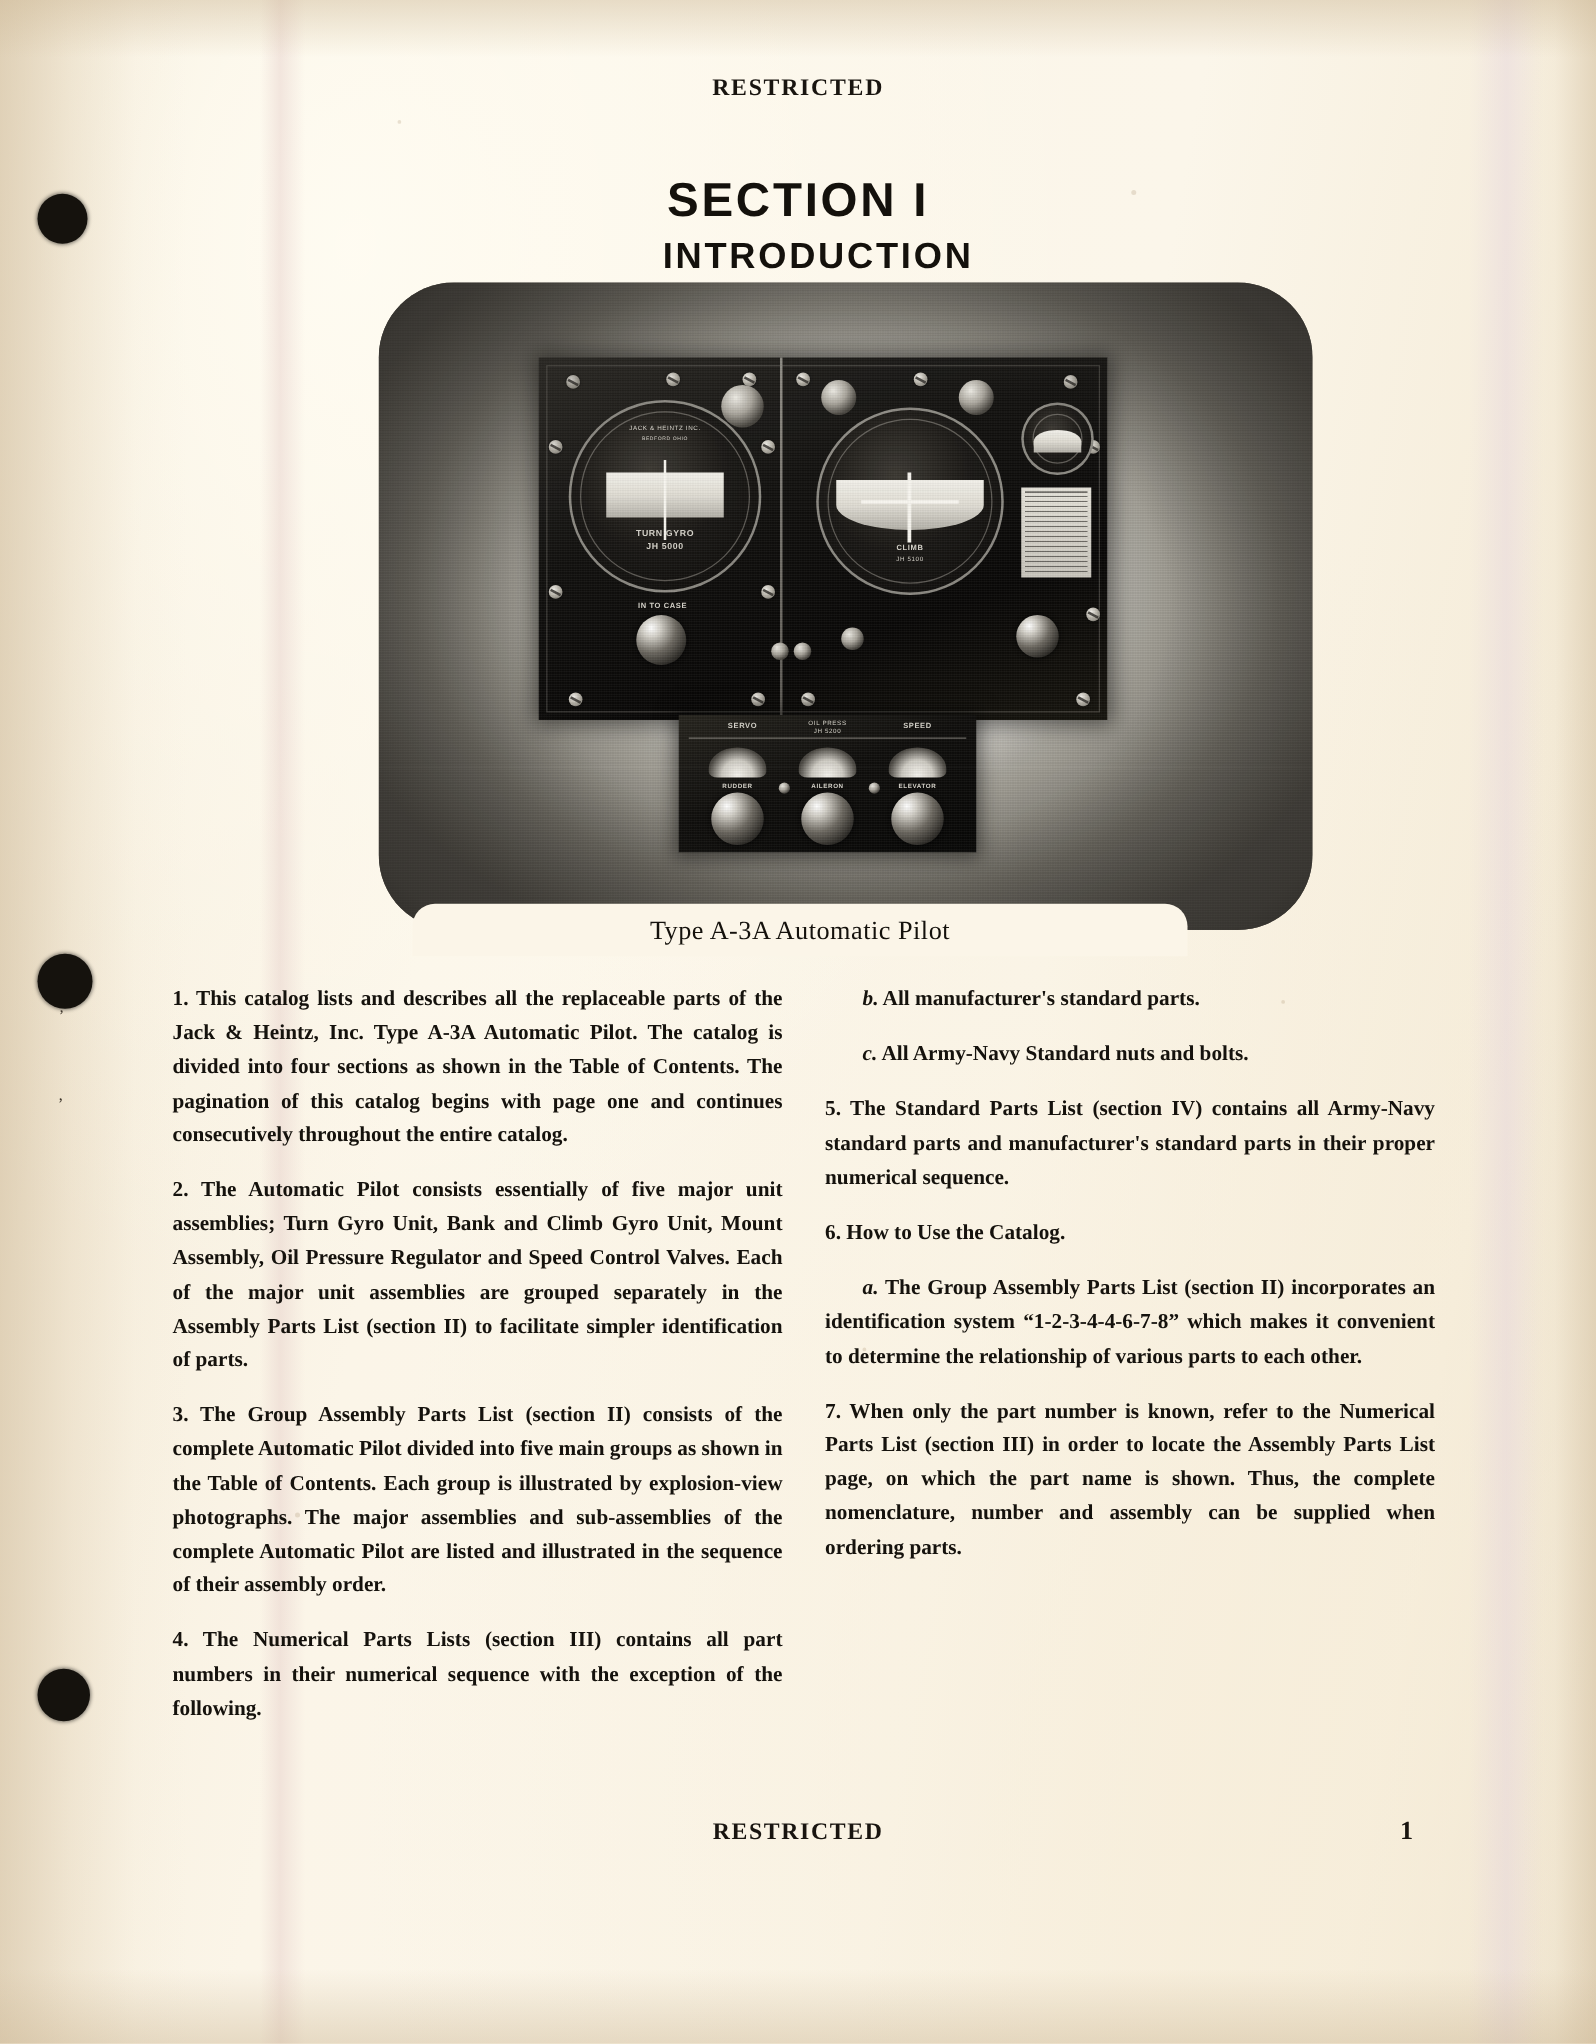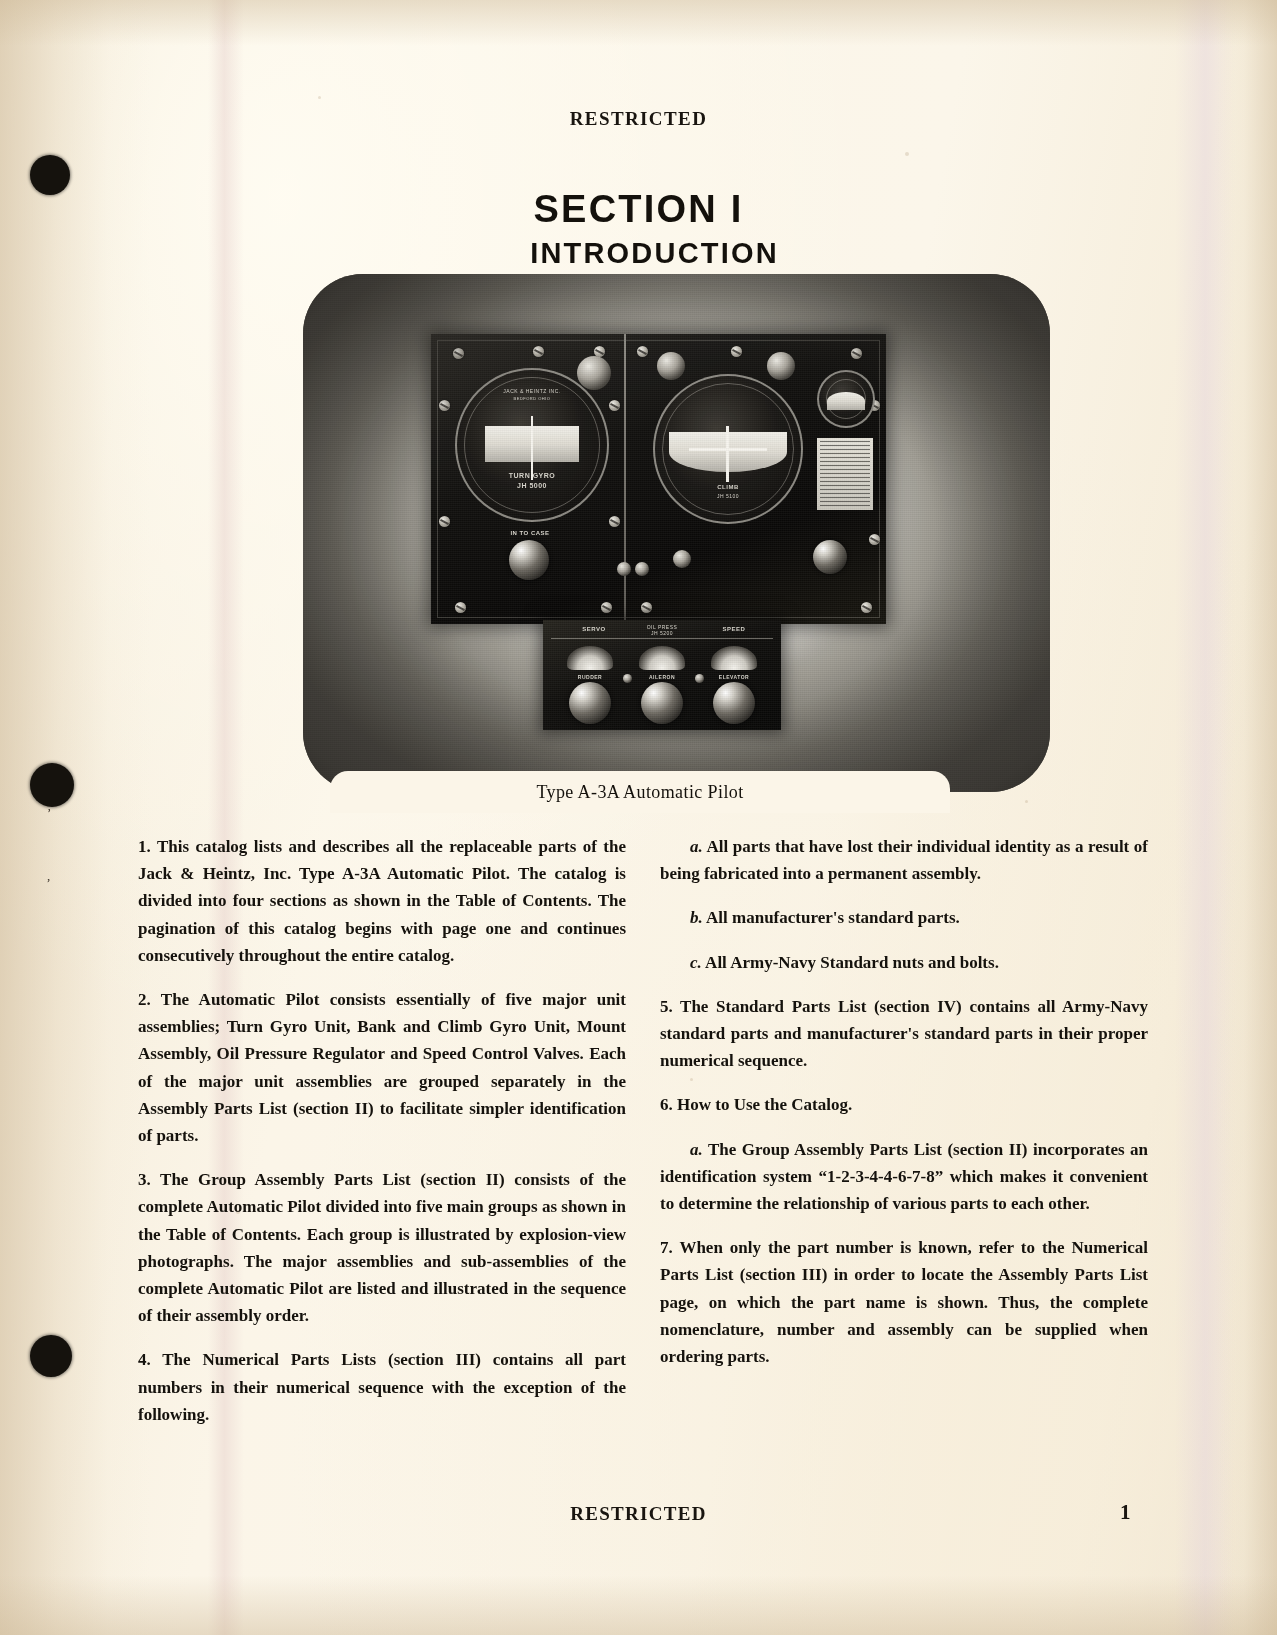--- a/index.html
+++ b/index.html
@@ -50,21 +50,21 @@
     position:absolute;width:40px;height:40px;border-radius:50%;
     background:#15120d;
     box-shadow:0 0 3px 1px rgba(0,0,0,.45);
   }
   .hole.h1{left:30px;top:155px;}
   .hole.h2{left:30px;top:763px;width:44px;height:44px;}
   .hole.h3{left:30px;top:1335px;width:42px;height:42px;}
   .tick{position:absolute;color:#3a3228;font-size:13px;}
 
   
-  .page{position:absolute;inset:0;margin-top:48px;}
+  .page{position:absolute;inset:0;}
 
   .hdr-restricted{
     position:absolute;top:60px;left:0;width:1277px;text-align:center;
     font-family:"Liberation Serif",serif;
     font-weight:700;font-size:19px;letter-spacing:1.4px;color:#191510;
   }
   .section-title{
     position:absolute;top:140px;left:0;width:1277px;text-align:center;
     font-family:"Liberation Sans",sans-serif;
     font-weight:700;font-size:38px;letter-spacing:2.2px;color:#14110c;
@@ -186,21 +186,21 @@
 
   
   .caption{
     position:absolute;left:330px;top:723px;width:620px;height:42px;
     background:#fbf5e8;
     border-radius:18px 18px 0 0;
     display:flex;align-items:center;justify-content:center;
   }
   .caption span{
     font-family:"Liberation Serif",serif;
-    font-size:18px;color:#14110c;letter-spacing:.4px;
+    font-size:21px;color:#14110c;letter-spacing:.4px;
   }
 
   
   .cols{
     position:absolute;left:138px;top:785px;width:1010px;
   }
   .col{
     position:absolute;top:0;width:488px;
     font-size:17px;line-height:27.2px;
     color:#15120d;
@@ -367,24 +367,20 @@
         <span>The Group Assembly Parts List (section II) consists of the complete Automatic Pilot divided into five main groups as shown in the Table of Contents. Each group is illustrated by explosion-view photographs. The major assemblies and sub-assemblies of the complete Automatic Pilot are listed and illustrated in the sequence of their assembly order.</span>
       </p>
       <p>
         <span class="num">4.</span>
         <span>The Numerical Parts Lists (section III) contains all part numbers in their numerical sequence with the exception of the following.</span>
       </p>
     </div>
 
     <div class="col right">
       <p class="indent">
-        <span class="alpha">a.</span>
-        <span>All parts that have lost their individual identity as a result of being fabricated into a permanent assembly.</span>
-      </p>
-      <p class="indent">
         <span class="alpha">b.</span>
         <span>All manufacturer's standard parts.</span>
       </p>
       <p class="indent">
         <span class="alpha">c.</span>
         <span>All Army-Navy Standard nuts and bolts.</span>
       </p>
       <p>
         <span class="num">5.</span>
         <span>The Standard Parts List (section IV) contains all Army-Navy standard parts and manufacturer's standard parts in their proper numerical sequence.</span>

